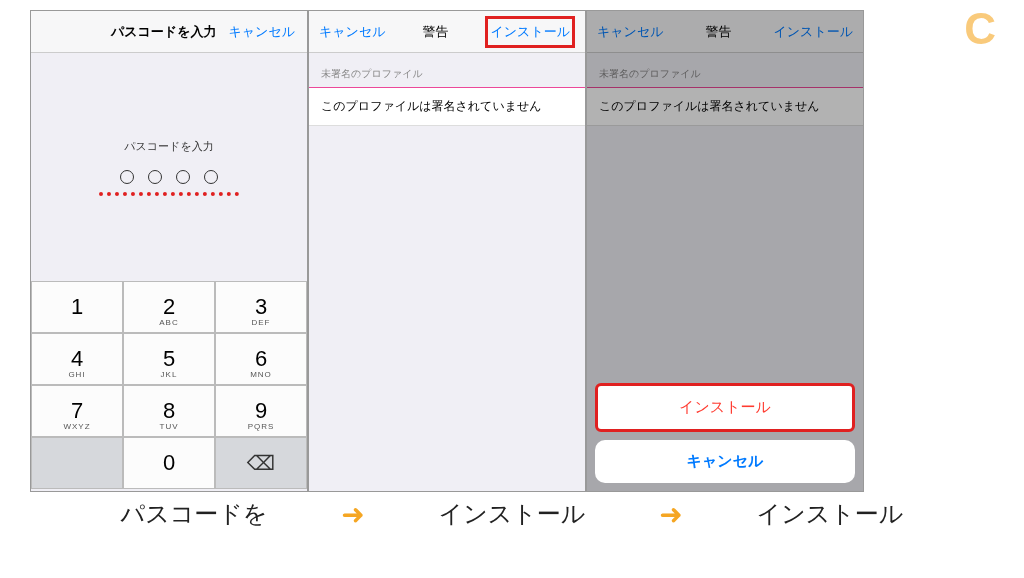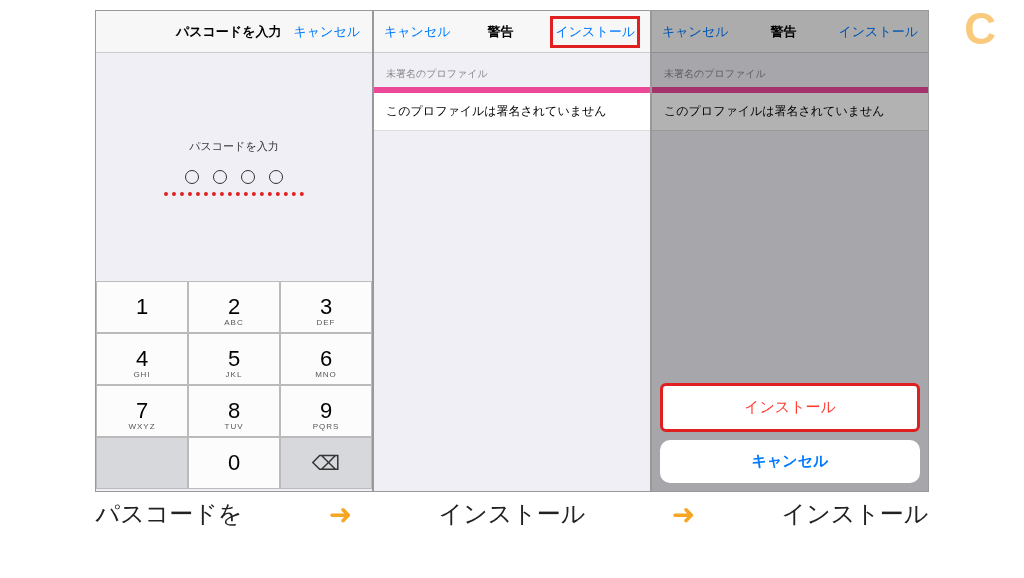--- a/index.html
+++ b/index.html
@@ -9,21 +9,21 @@
       font-family: -apple-system, "Helvetica Neue", Arial, sans-serif;
     }
     body {
       width: 1024px;
       height: 578px;
       background: #fff;
       position: relative;
     }
     .container {
       display: flex;
-      justify-content: center;
+      justify-content: flex-start;
       padding: 10px 30px 0 30px;
     }
     .phone {
       width: 278px;
       height: 482px;
       border: 1px solid #999;
       background: #f0eff5;
       position: relative;
       overflow: hidden;
     }
@@ -101,34 +101,34 @@
       height: 42px;
       background: #f7f7f8;
       border-bottom: 1px solid #ccc;
       display: flex;
       align-items: center;
       justify-content: space-between;
       padding: 0 10px;
       font-size: 13px;
     }
     .warn-header .hl { color: #007aff; }
-    .warn-header .hc { font-weight: 700; color: #000; }
+    .warn-header .hc { font-weight: 400; color: #000; }
     .warn-header .hr { color: #007aff; }
     .install-highlight {
       border: 3px solid #e02020;
       padding: 4px 2px;
     }
     .warn-section {
       font-size: 10px;
       color: #888;
       padding: 14px 28px 6px 12px;
     }
     .warn-row {
       background: #fff;
-      border-top: 6px solid #ec4899;
+      border-top: 1px solid #ec4899;
       border-bottom: 1px solid #ddd;
       font-size: 12px;
       color: #000;
       padding: 10px 12px;
     }
     
     .p3-dim::after {
       content: "";
       position: absolute;
       inset: 0;
@@ -155,21 +155,21 @@
     .sheet-install {
       color: #ff3b30;
       border: 3px solid #e02020;
       border-radius: 6px;
     }
     .sheet-cancel { color: #007aff; font-weight: 600; }
     
     .captions {
       display: flex;
       align-items: center;
-      justify-content: space-between;
+      justify-content: center;
       padding: 6px 30px 0 30px;
     }
     .caption {
       width: 278px;
       text-align: center;
       font-size: 24px;
       color: #222;
       line-height: 1.2;
     }
     .arrow {

